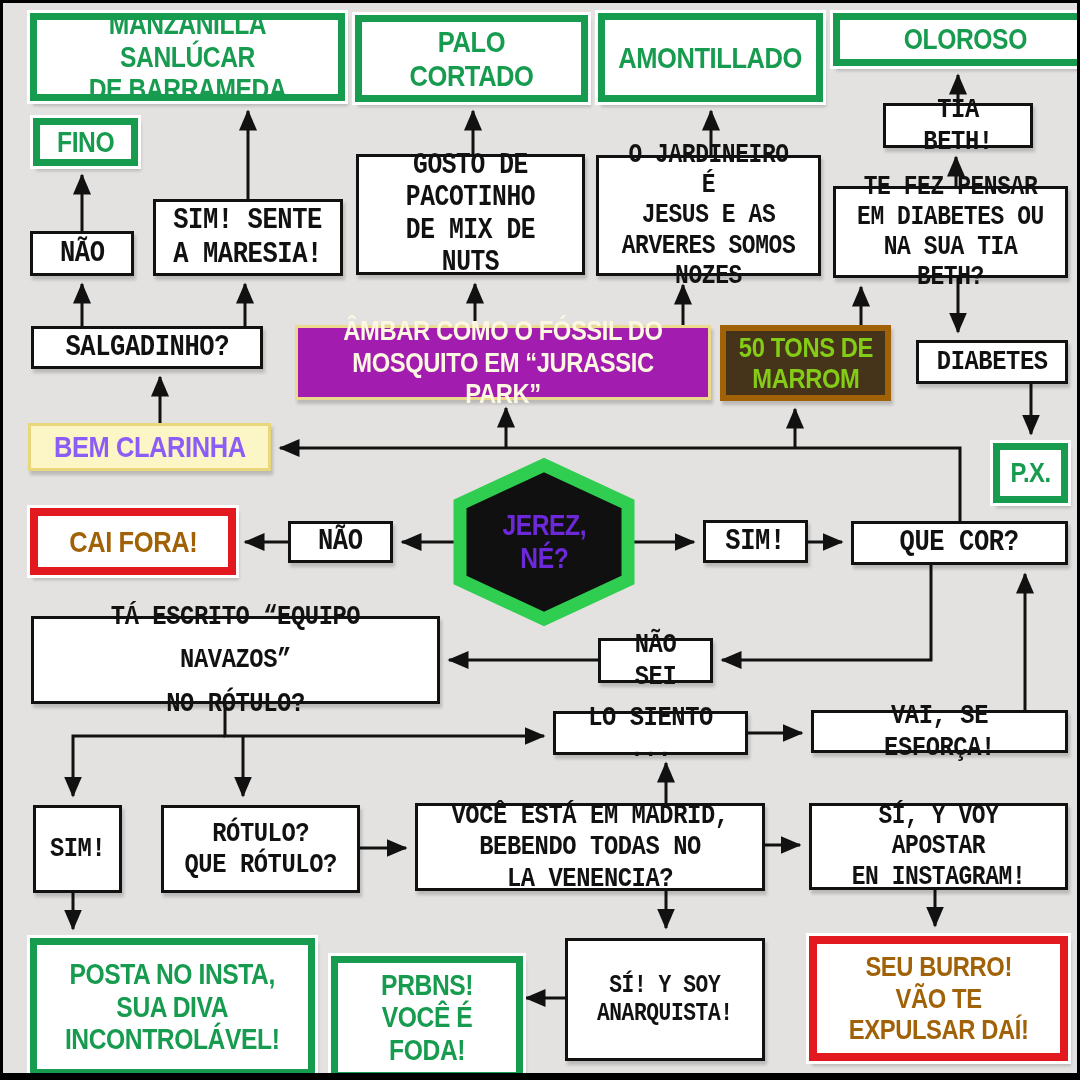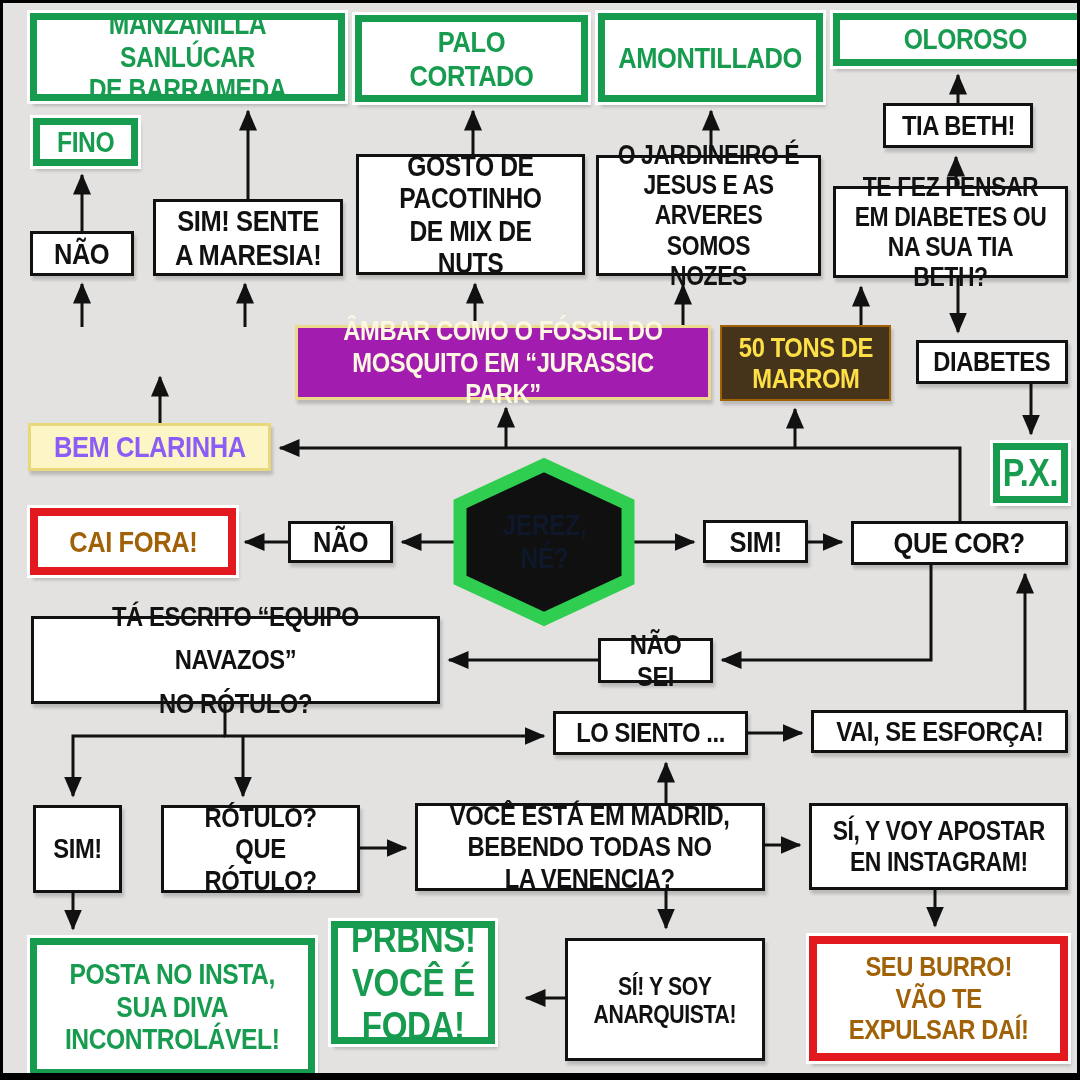--- a/index.html
+++ b/index.html
@@ -21,45 +21,45 @@
     position:absolute;
     box-sizing:border-box;
     display:flex;align-items:center;justify-content:center;
     text-align:center;
     font-weight:bold;
     background:#ffffff;
     color:#111;
     line-height:1.12;
   }
   .txt{display:inline-block;transform:scaleX(0.85);white-space:pre-line;letter-spacing:-0.5px;}
-  .plain{border:3px solid #111; box-shadow:2px 4px 3px rgba(0,0,0,0.18);}
+  .plain{border:3px solid #111; box-shadow:2px 4px 3px rgba(0,0,0,0.18);font-family:Liberation Mono, monospace;}
   .green{
     border:7px solid #169b4f;color:#169b4f;
     box-shadow:0 0 0 3px #ffffff, 3px 5px 3px rgba(0,0,0,0.18);
   }
   .red{
     border:8px solid #e2191e;color:#a16207;
     box-shadow:0 0 0 3px #ffffff, 3px 5px 3px rgba(0,0,0,0.18);
   }
   .gold{
     background:#a21caf;border:3px solid #ecd98e;color:#fcf7e0;
     box-shadow:2px 4px 3px rgba(0,0,0,0.18);
   }
   .brown{
-    background:#46341a;border:2px solid #a16207;color:#fde047;
+    background:#46341a;border:6px solid #a16207;color:#84cc16;
     box-shadow:2px 4px 3px rgba(0,0,0,0.18);
   }
   .cream{
     background:#fcf6c6;border:3px solid #e9d87b;color:#8b5cf6;
     box-shadow:2px 4px 3px rgba(0,0,0,0.18);
   }
   .hexlabel{
     position:absolute;background:transparent;border:none;box-shadow:none;
     display:flex;align-items:center;justify-content:center;text-align:center;
-    font-weight:bold;color:#0f172a;line-height:1.15;
+    font-weight:bold;color:#6d28d9;line-height:1.15;
   }
   .tall{line-height:1.55;text-align:center;}
 </style>
 </head>
 <body>
 
 <div id="canvas">
 
   <svg id="arrows" viewBox="0 0 1073 1069">
     <defs>
@@ -140,35 +140,38 @@
 NOZES</span>
     </div>
   <div class="node plain" style="left:830px;top:183px;width:235px;height:92px;font-size:27px">
       <span class="txt">TE FEZ PENSAR
 EM DIABETES OU
 NA SUA TIA BETH?</span>
     </div>
   <div class="node plain" style="left:27px;top:228px;width:104px;height:45px;font-size:30px">
       <span class="txt">NÃO</span>
     </div>
+  <div class="node plain" style="left:28px;top:323px;width:232px;height:43px;font-size:30px">
+      <span class="txt">SALGADINHO?</span>
+    </div>
   <div class="node gold" style="left:292px;top:322px;width:416px;height:75px;font-size:28px">
       <span class="txt">ÂMBAR COMO O FÓSSIL DO
 MOSQUITO EM “JURASSIC PARK”</span>
     </div>
   <div class="node brown" style="left:717px;top:322px;width:171px;height:76px;font-size:28px">
       <span class="txt">50 TONS DE
 MARROM</span>
     </div>
   <div class="node plain" style="left:913px;top:337px;width:152px;height:44px;font-size:28px">
       <span class="txt">DIABETES</span>
     </div>
   <div class="node cream" style="left:25px;top:420px;width:243px;height:48px;font-size:30px">
       <span class="txt">BEM CLARINHA</span>
     </div>
-  <div class="node green" style="left:990px;top:440px;width:75px;height:60px;font-size:38px">
+  <div class="node green" style="left:990px;top:440px;width:75px;height:60px;font-size:28px">
       <span class="txt">P.X.</span>
     </div>
   <div class="node red" style="left:27px;top:505px;width:206px;height:67px;font-size:30px">
       <span class="txt">CAI FORA!</span>
     </div>
   <div class="node plain" style="left:285px;top:518px;width:105px;height:42px;font-size:30px">
       <span class="txt">NÃO</span>
     </div>
   <div class="hexlabel" style="left:455px;top:460px;width:172px;height:158px;font-size:29px">
       <span class="txt">JEREZ,
@@ -207,21 +210,21 @@
     </div>
   <div class="node plain" style="left:806px;top:800px;width:259px;height:87px;font-size:27px">
       <span class="txt">SÍ, Y VOY APOSTAR
 EN INSTAGRAM!</span>
     </div>
   <div class="node green" style="left:27px;top:935px;width:285px;height:138px;font-size:29px">
       <span class="txt">POSTA NO INSTA,
 SUA DIVA
 INCONTROLÁVEL!</span>
     </div>
-  <div class="node green" style="left:328px;top:918px;width:164px;height:123px;font-size:39px">
+  <div class="node green" style="left:328px;top:953px;width:192px;height:123px;font-size:29px">
       <span class="txt">PRBNS!
 VOCÊ É
 FODA!</span>
     </div>
   <div class="node plain" style="left:562px;top:935px;width:200px;height:123px;font-size:25px">
       <span class="txt">SÍ! Y SOY
 ANARQUISTA!</span>
     </div>
   <div class="node red" style="left:806px;top:933px;width:259px;height:125px;font-size:28px">
       <span class="txt">SEU BURRO!

